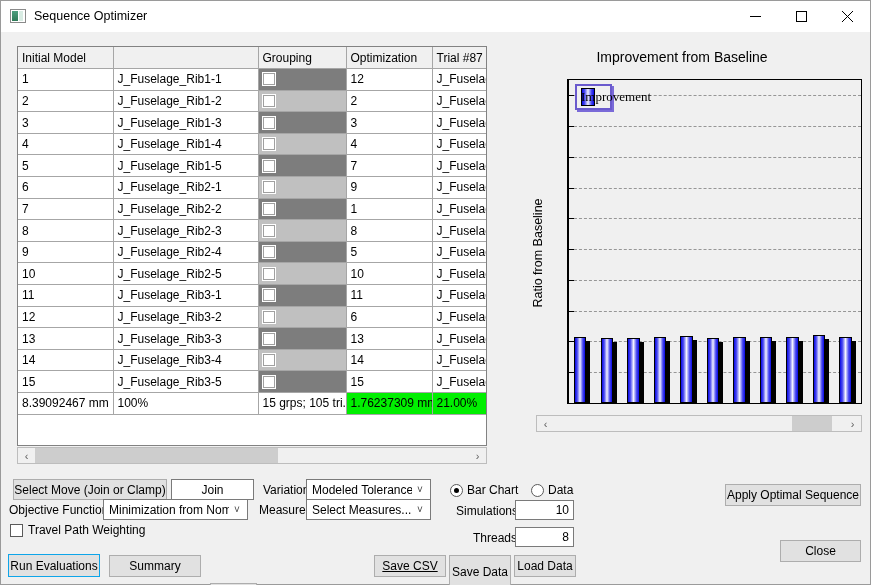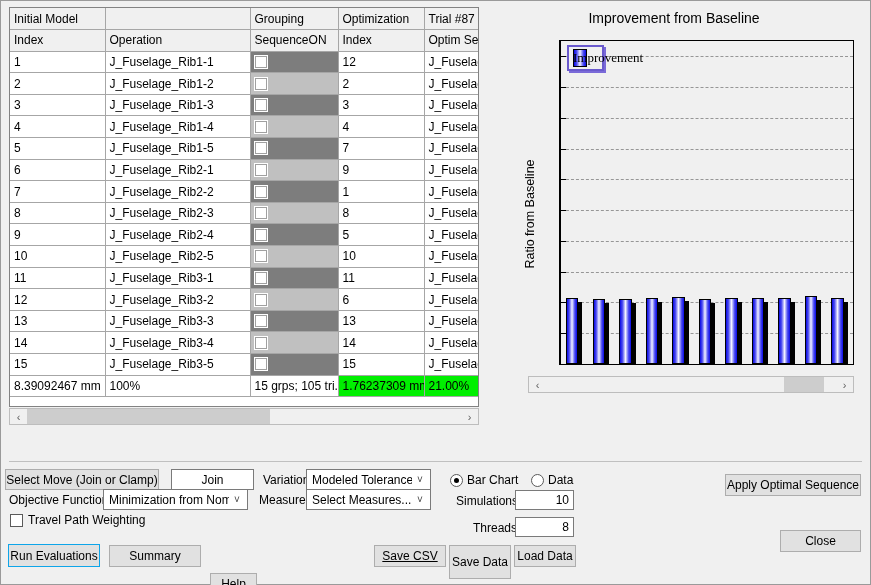--- a/index.html
+++ b/index.html
@@ -44,21 +44,21 @@
     font-family: "Liberation Sans", sans-serif;
     font-size: 13px; color: #000;
     background: transparent; border: none;
   }
   .wbtn svg { display: block; }
 
   
   #content {
     flex: 1;
     display: flex;
-    padding: 0;
+    padding: 8px;
     position: relative;
   }
   #left-pane {
     width: 483px; min-width: 483px;
     padding: 6px 0 0 8px;
   }
   #right-pane {
     flex: 1;
     position: relative;
   }
@@ -289,40 +289,56 @@
     width: 13px; height: 13px;
     border: 1px solid #5a5a5a; background: #fff;
     margin-right: 5px;
   }
 </style>
 </head>
 <body>
 
 <div id="window">
 
+  <div id="titlebar">
+    <div id="app-icon">
+      <div class="g1"></div>
+        <div class="g2"></div>
+    </div>
+    <div id="title-text">Sequence Optimizer</div>
+    <button class="wbtn">
+      <svg width="11" height="11" viewBox="0 0 11 11">
+          <line x1="0" y1="5.5" x2="11" y2="5.5" stroke="#000" stroke-width="1"></line>
+        </svg>
+    </button>
+    <button class="wbtn">
+      <svg width="11" height="11" viewBox="0 0 11 11">
+          <rect x="0.5" y="0.5" width="10" height="10" fill="none" stroke="#000" stroke-width="1"></rect>
+        </svg>
+    </button>
+    <button class="wbtn">
+      <svg width="11" height="11" viewBox="0 0 11 11">
+          <line x1="0" y1="0" x2="11" y2="11" stroke="#000" stroke-width="1"></line>
+          <line x1="11" y1="0" x2="0" y2="11" stroke="#000" stroke-width="1"></line>
+        </svg>
+    </button>
+  </div>
 
   <div id="content">
 
     <div id="left-pane">
       <div id="grid-wrap">
         <table class="grid" id="grid-table">
           <thead>
             <tr>
               <td class="col-a">Initial Model</td>
               <td class="col-b"></td>
               <td class="col-c">Grouping</td>
               <td class="col-d">Optimization</td>
               <td class="col-e">Trial #87</td>
-            </tr>
-            <tr>
-              <td class="col-a">Index</td>
-              <td class="col-b">Operation</td>
-              <td class="col-c">SequenceON</td>
-              <td class="col-d">Index</td>
-              <td class="col-e">Optim Se</td>
             </tr>
           </thead>
           <tbody id="grid-body">
               <tr>
                 <td class="col-a cell-index">1</td>
                 <td class="col-b">J_Fuselage_Rib1-1</td>
                 <td class="col-c seq-cell">
                   <div class="seq-inner seq-dark">
                     <span class="chk"></span>
                   </div>
@@ -595,21 +611,21 @@
           </div>
         </div>
       </div>
     </div>
   </div>
 
   <div id="hr-sep"></div>
 
   <div id="bottom">
 
-    <button class="btn" style="left:4px; top:7px; width:154px; height:21px;">Select Move (Join or Clamp)</button>
+    <button class="btn" style="left:12px; top:7px; width:154px; height:21px;">Select Move (Join or Clamp)</button>
 
     <div class="txtbox center" style="left:170px; top:7px; width:83px; height:21px;">Join</div>
 
     <div class="lbl" style="left:262px; top:11px;">Variation:</div>
     <div class="combo" style="left:305px; top:7px; width:125px; height:21px;">
       <span class="val">Modeled Tolerances</span>
       <span class="arrow">˅</span>
     </div>
 
     <div class="lbl" style="left:8px; top:31px;">Objective Function:</div>

